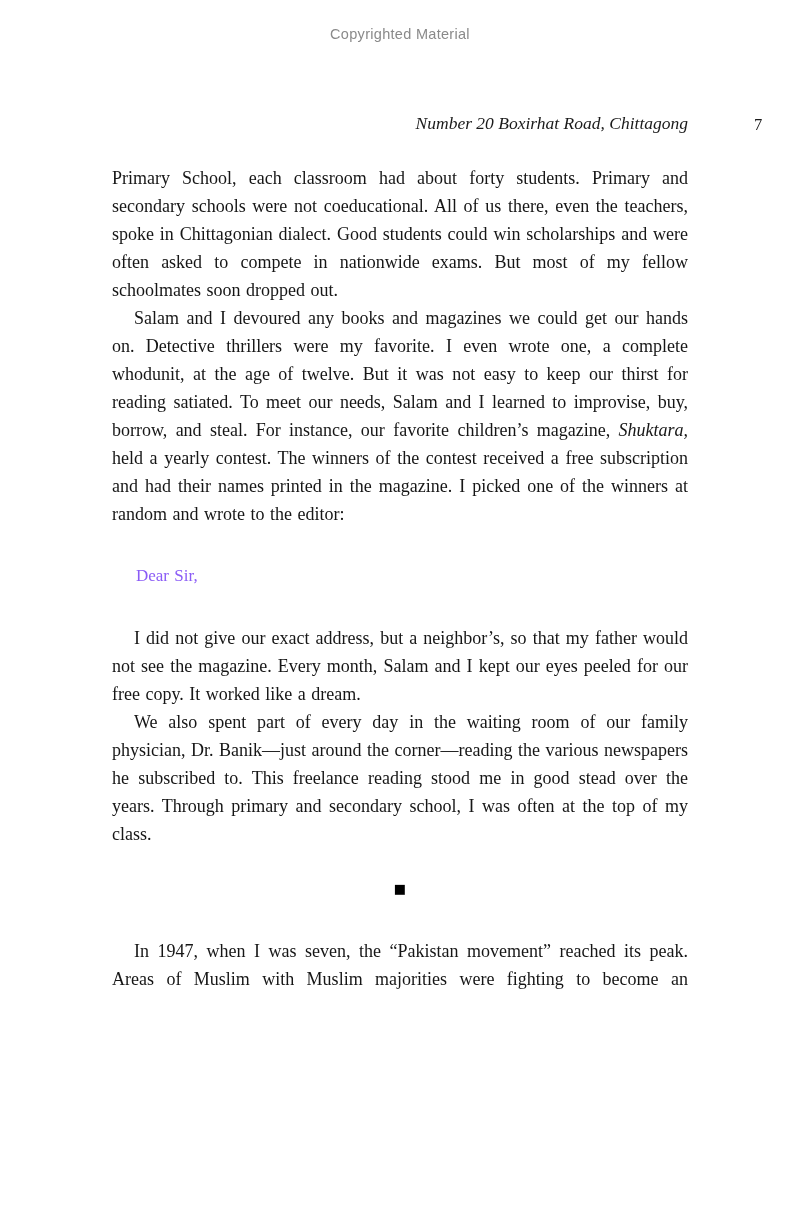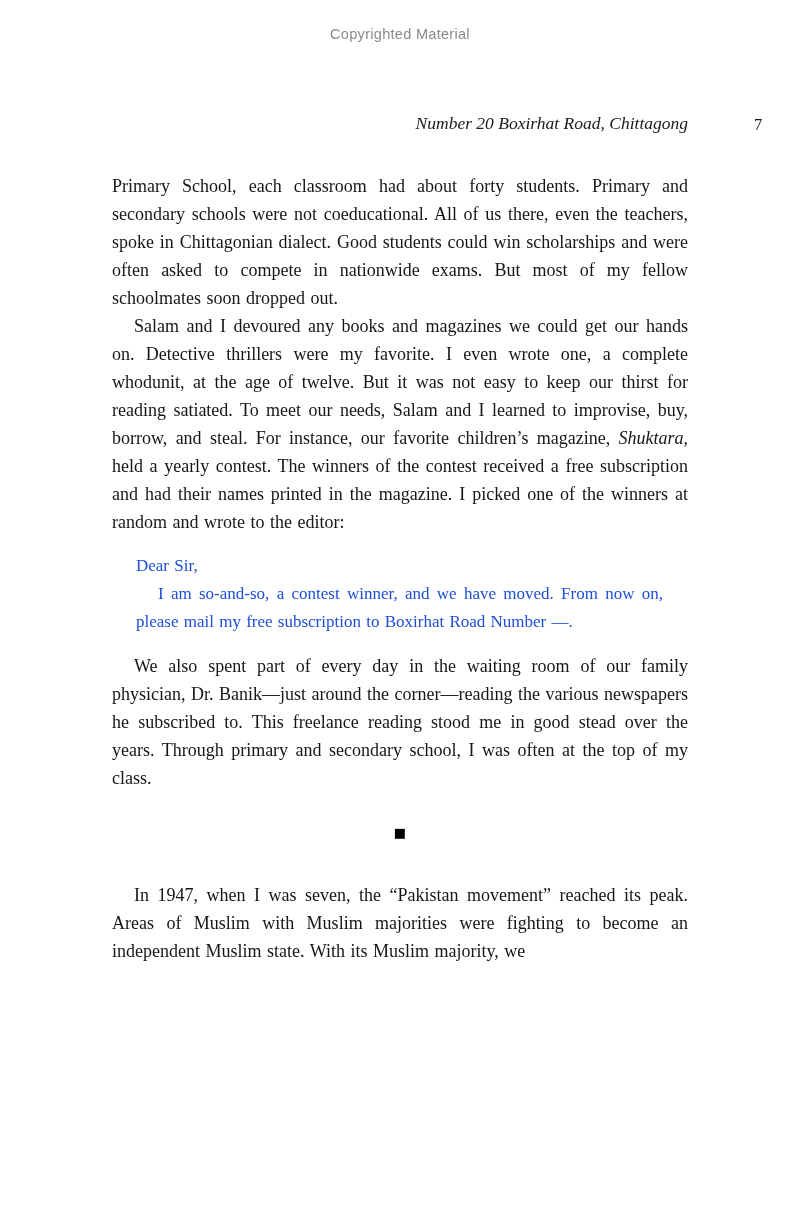--- a/index.html
+++ b/index.html
@@ -37,37 +37,37 @@
     position: absolute;
     top: 115px;
     left: 746px;
     width: 24px;
     text-align: center;
     font-size: 16.5px;
     color: #1a1a1a;
   }
   .body-text {
     position: absolute;
-    top: 172px;
+    top: 164px;
     left: 112px;
     width: 576px;
     font-size: 18px;
     line-height: 28px;
     color: #161616;
     text-align: justify;
     word-spacing: 1px;
   }
   .para { margin: 0; }
   .indent { text-indent: 22px; }
   .letter {
-    margin: 16px 0;
+    margin: 34px 0;
     padding-left: 24px;
     padding-right: 25px;
     font-size: 17px;
-    color: #1d4ed8;
+    color: #8b5cf6;
   }
   .letter .para { text-align: justify; }
   .mag { font-style: italic; font-family: Liberation Serif, serif; }
   .section-break {
     margin: 34px 0 42px 0;
     text-align: center;
     font-size: 13px;
     line-height: 13px;
     color: #000000;
     font-family: "DejaVu Sans", sans-serif;
@@ -87,23 +87,23 @@
   <div class="page-num">7</div>
 
   <div class="body-text">
 
     <p class="para">Primary School, each classroom had about forty students. Primary and secondary schools were not coeducational. All of us there, even the teachers, spoke in Chittagonian dialect. Good students could win scholarships and were often asked to compete in nationwide exams. But most of my fellow schoolmates soon dropped out.</p>
 
     <p class="para indent"><span>Salam and I devoured any books and magazines we could get our hands on. Detective thrillers were my favorite. I even wrote one, a complete whodunit, at the age of twelve. But it was not easy to keep our thirst for reading satiated. To meet our needs, Salam and I learned to improvise, buy, borrow, and steal. For instance, our favorite children’s magazine, </span><span class="mag">Shuktara,</span><span> held a yearly contest. The winners of the contest received a free subscription and had their names printed in the magazine. I picked one of the winners at random and wrote to the editor:</span></p>
 
     <div class="letter">
       <p class="para">Dear Sir,</p>
-      <p class="para indent">I am so-and-so, a contest winner, and we have moved. From now on, please mail my free subscription to Boxirhat Road Number —.</p>
     </div>
 
+    <p class="para indent">I did not give our exact address, but a neighbor’s, so that my father would not see the magazine. Every month, Salam and I kept our eyes peeled for our free copy. It worked like a dream.</p>
 
     <p class="para indent">We also spent part of every day in the waiting room of our family physician, Dr. Banik—just around the corner—reading the various newspapers he subscribed to. This freelance reading stood me in good stead over the years. Through primary and secondary school, I was often at the top of my class.</p>
 
     <div class="section-break">■</div>
 
     <p class="para indent">In 1947, when I was seven, the “Pakistan movement” reached its peak. Areas of Muslim with Muslim majorities were fighting to become an independent Muslim state. With its Muslim majority, we</p>
 
   </div>
 
   <div class="notice bottom">Copyrighted Material</div>

